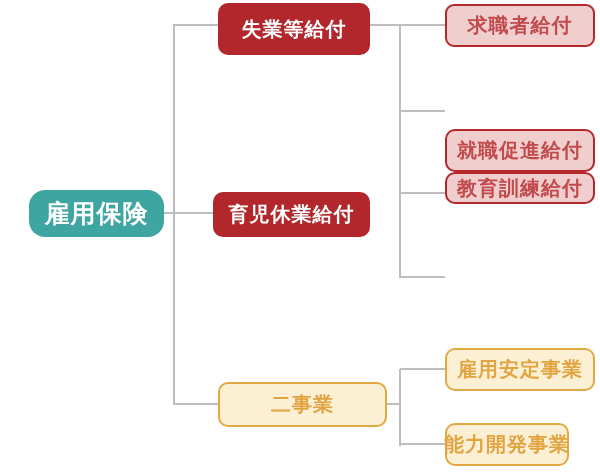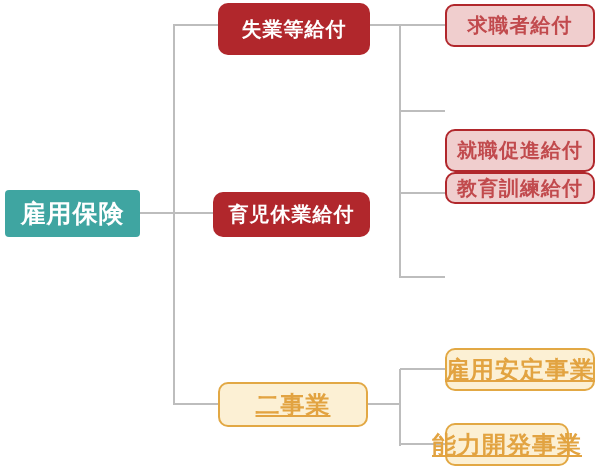--- a/index.html
+++ b/index.html
@@ -43,44 +43,44 @@
     justify-content: center;
     font-weight: 700;
     border-radius: 10px;
     letter-spacing: 1px;
     white-space: nowrap;
   }
   .node-root {
     background: var(--root-fill, #3FA5A1);
     color: var(--root-text, #FFFFFF);
     font-size: 25px;
-    border-radius: 4px;
+    border-radius: 16px;
+    margin-left: 24px;
   }
   .solid-red {
     background: var(--solid-red-fill, #B1272C);
     color: var(--solid-red-text, #FFFFFF);
     font-size: 20px;
   }
   .outline-pink {
     background: var(--pink-fill, #F0CECE);
     border: 2.5px solid var(--pink-border, #B1272C);
     color: var(--pink-text, #C14A4D);
     font-size: 20px;
   }
   .outline-yellow {
     background: var(--yellow-fill, #FCF0D4);
     border: 2.5px solid var(--yellow-border, #E2A844);
     color: var(--yellow-text, #E2A341);
-    font-size: 24px;
-    text-decoration: underline;
+    font-size: 20px;
   }
   .p-root { left:5px;   top:190px; width:135px; height:47px; }
   .p-b1   { left:218px; top:3px;   width:152px; height:52px; }
   .p-b2   { left:213px; top:192px; width:157px; height:45px; }
-  .p-b3   { left:218px; top:382px; width:150px; height:45px;text-align:center; }
+  .p-b3   { left:218px; top:382px; width:169px; height:45px;text-align:center; }
   .p-c1   { left:445px; top:4px;   width:150px; height:43px;border-radius:9px; }
   .p-c2   { left:445px; top:90px;  width:150px; height:43px;margin-top:39px; }
   .p-c3   { left:445px; top:172px; width:150px; height:32px; }
   .p-c4   { left:445px; top:255px; width:150px; height:43px; }
   .p-c5   { left:445px; top:348px; width:150px; height:43px; }
   .p-c6   { left:445px; top:423px; width:124px; height:43px; }
 </style>
 </head>
 <body>
 

